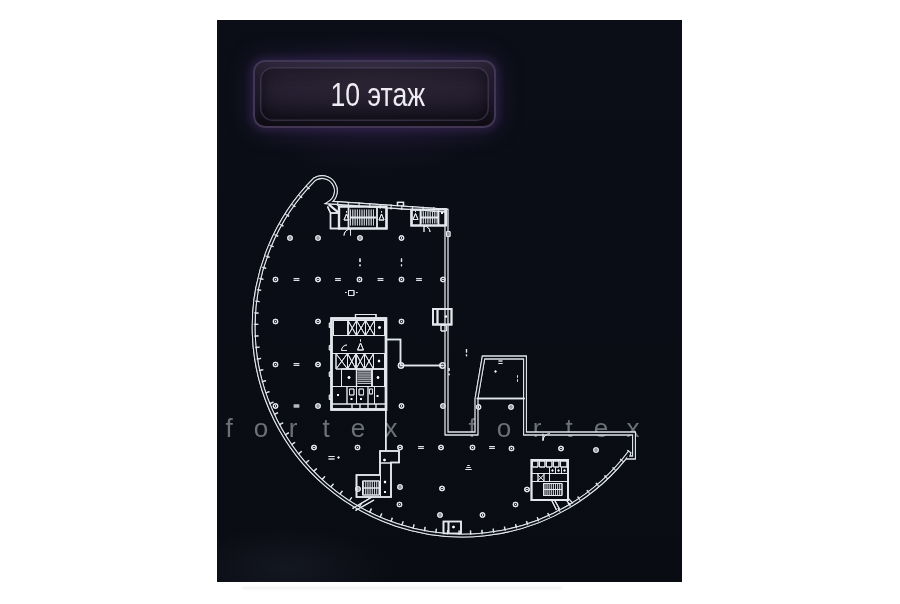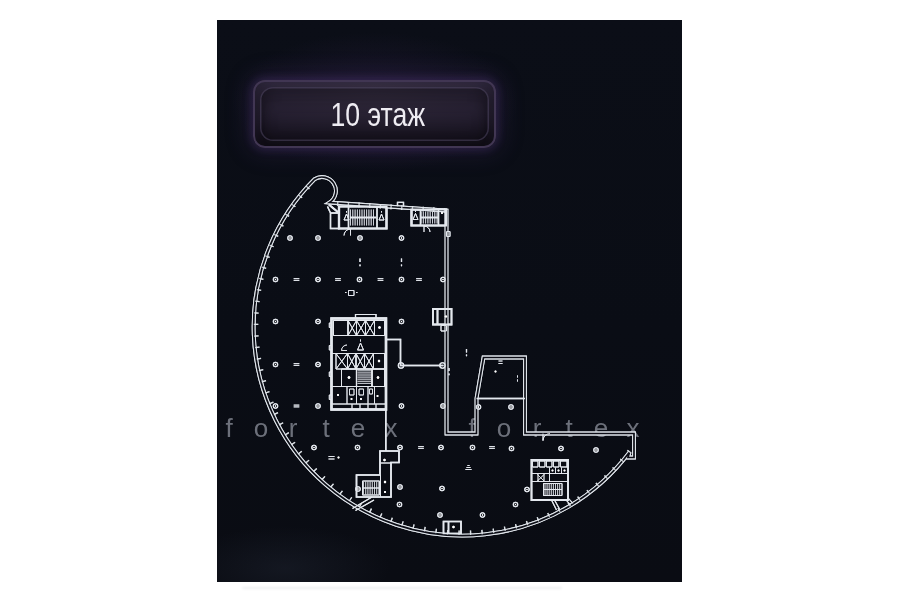--- a/index.html
+++ b/index.html
@@ -5,21 +5,21 @@
 <style>
   html,body{margin:0;padding:0;background:#ffffff;width:900px;height:604px;overflow:hidden;}
   body{position:relative;font-family:"Liberation Sans",sans-serif;}
   .panel{position:absolute;left:217px;top:20px;width:465px;height:562px;
     background:
       radial-gradient(205px 100px at 158px 82px, rgba(78,50,112,0.27), rgba(78,50,112,0) 70%),
       radial-gradient(150px 60px at 68px 548px, rgba(70,82,105,0.16), rgba(70,82,105,0) 70%),
       linear-gradient(180deg,#0b0e17 0%,#0a0d15 55%,#0a0c13 100%);
   }
   .shadowline{position:absolute;left:242px;top:587px;width:320px;height:2px;background:rgba(175,180,190,0.22);border-radius:2px;filter:blur(0.8px);}
-  .btn{position:absolute;left:253px;top:80px;width:243px;height:68px;border-radius:12px;
+  .btn{position:absolute;left:253px;top:60px;width:243px;height:68px;border-radius:12px;
     background:radial-gradient(135% 165% at 50% 12%, #2f2839 0%, #241e30 48%, #161120 100%);
     box-shadow:0 0 22px 7px rgba(76,48,112,0.22),0 0 8px 2px rgba(105,72,150,0.28),
       inset 0 0 0 2px #413653,inset 0 9px 14px rgba(118,98,158,0.13),inset 0 -16px 24px rgba(0,0,0,0.62);
   }
   .btn .inner{position:absolute;inset:7px;border-radius:13px;
     box-shadow:inset 0 0 0 1.5px rgba(148,133,180,0.26),inset 0 8px 16px rgba(0,0,0,0.35);}
   .btn .label{position:absolute;left:3px;top:1px;width:100%;height:100%;display:flex;align-items:center;justify-content:center;
     color:#eeecf2;font-size:32.5px;transform:scaleX(0.82);transform-origin:50.8% 50%;}
 </style>
 </head>

